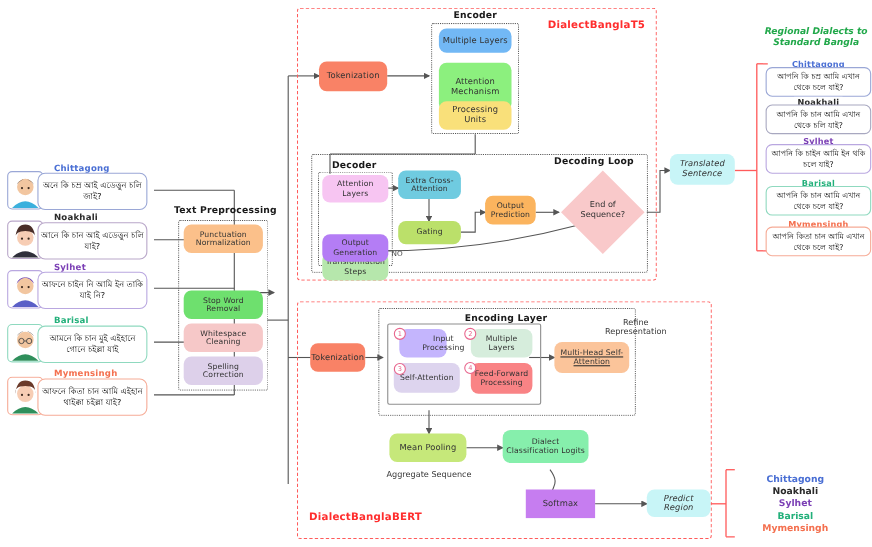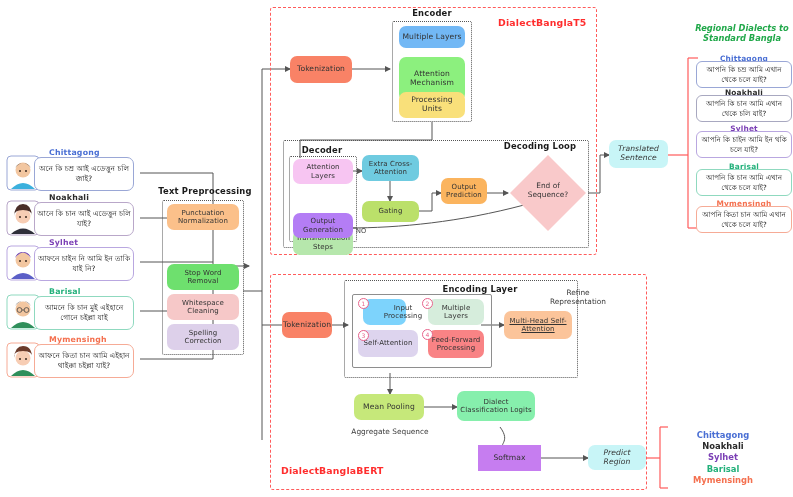--- a/index.html
+++ b/index.html
@@ -264,25 +264,25 @@
     <div style="position:absolute;left:12px;top:28px;width:56px;text-align:center;font-size:7.4px;line-height:1.25;color:#333;">End of Sequence?</div>
   </div>
   <div class="arrlbl" style="left:356px;top:227px;">NO</div>
 
   <div class="node" style="left:609px;top:140px;width:59px;height:28px;background:#c8f5f7;font-style:italic;">Translated Sentence</div>
 
   <div class="model-box" style="left:270px;top:274px;width:377px;height:216px;"></div>
   <div class="model-title" style="left:281px;top:465px;">DialectBanglaBERT</div>
 
   <div class="dot-box" style="left:344px;top:280px;width:234px;height:98px;"></div>
-  <div class="grp-title" style="left:400px;top:284px;width:160px;text-align:center;">Encoding Layer</div>
+  <div class="grp-title" style="left:380px;top:284px;width:160px;text-align:center;">Encoding Layer</div>
   <div class="solid-box" style="left:352px;top:294px;width:140px;height:74px;"></div>
 
   <span class="circ-num" style="left:358px;top:298px;">1</span>
-  <div class="node small" style="left:363px;top:299px;width:35px;height:26px;background:#7dd3fc;padding-left:40px;">Input Processing</div>
+  <div class="node small" style="left:363px;top:299px;width:35px;height:26px;background:#c4b5fd;padding-left:40px;">Input Processing</div>
 
   <span class="circ-num" style="left:422px;top:298px;">2</span>
   <div class="node small" style="left:428px;top:299px;width:56px;height:26px;background:#d6eddc;">Multiple Layers</div>
 
   <span class="circ-num" style="left:358px;top:330px;">3</span>
   <div class="node small" style="left:358px;top:330px;width:60px;height:27px;background:#ddd4ee;">Self-Attention</div>
 
   <span class="circ-num" style="left:422px;top:329px;">4</span>
   <div class="node small" style="left:428px;top:330px;width:56px;height:28px;background:#f98385;">Feed-Forward Processing</div>
 

